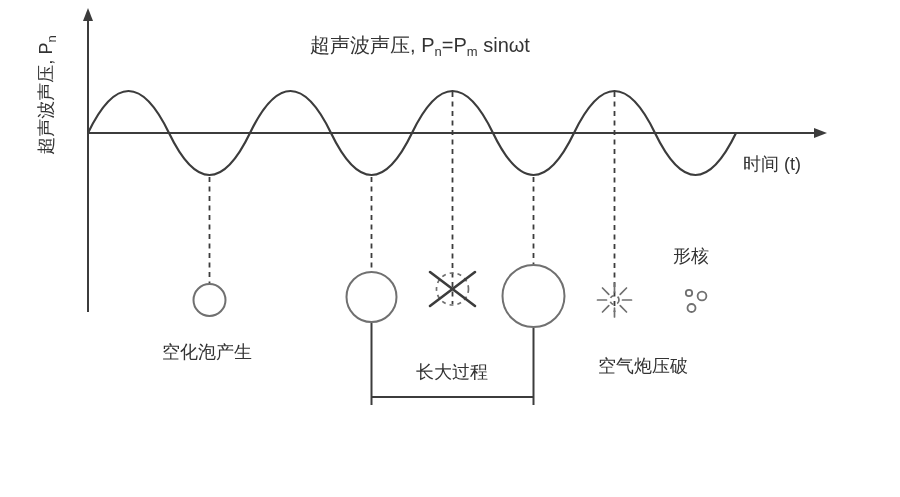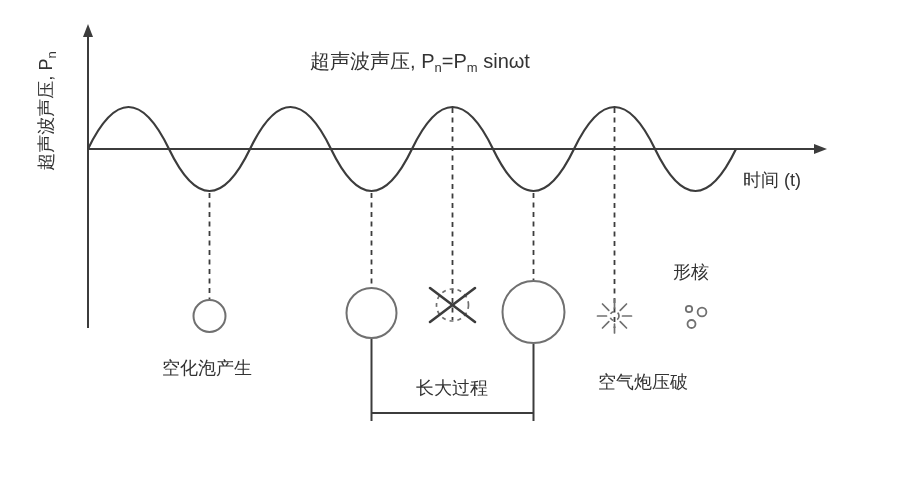--- a/index.html
+++ b/index.html
@@ -1,20 +1,19 @@
 <!DOCTYPE html>
 <html style="--line: #3c3c3c; --bubble-stroke: #707070; --text: #333333; --background: #ffffff;"><head>
 <meta charset="utf-8">
 <style>
   html,body{margin:0;padding:0;background:#fff;}
   .stage{
     width:900px;height:405px;position:relative;overflow:hidden;
     background:var(--background,#ffffff);
     font-family:"Liberation Sans","DejaVu Sans",sans-serif;
-    margin-top:16px;
   }
   svg{display:block;}
   .axis{fill:none;stroke:var(--line,#3c3c3c);stroke-width:2;}
   .wave{fill:none;stroke:var(--line,#3c3c3c);stroke-width:2.2;}
   .arrow{fill:var(--line,#3c3c3c);stroke:none;}
   .drop{fill:none;stroke:var(--line,#3c3c3c);stroke-width:1.8;stroke-dasharray:5 4.5;}
   .bubble{fill:none;stroke:var(--bubble-stroke,#707070);stroke-width:2;}
   .dot{fill:none;stroke:var(--bubble-stroke,#707070);stroke-width:1.8;}
   .dashc{fill:none;stroke:var(--bubble-stroke,#707070);stroke-width:1.7;stroke-dasharray:4 4;}
   .xmark{fill:none;stroke:var(--line,#3c3c3c);stroke-width:2.6;stroke-linecap:round;}

